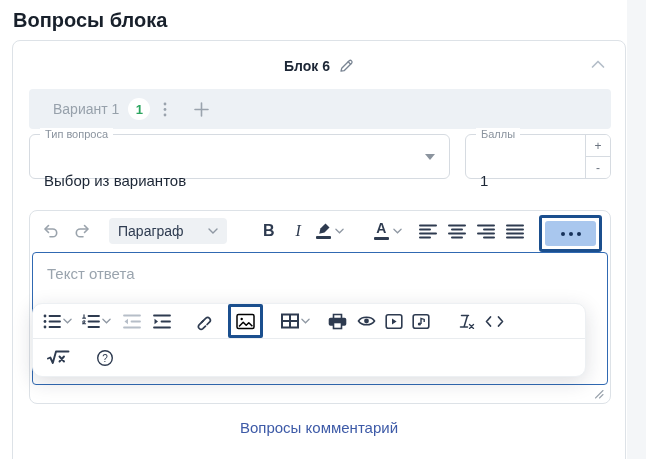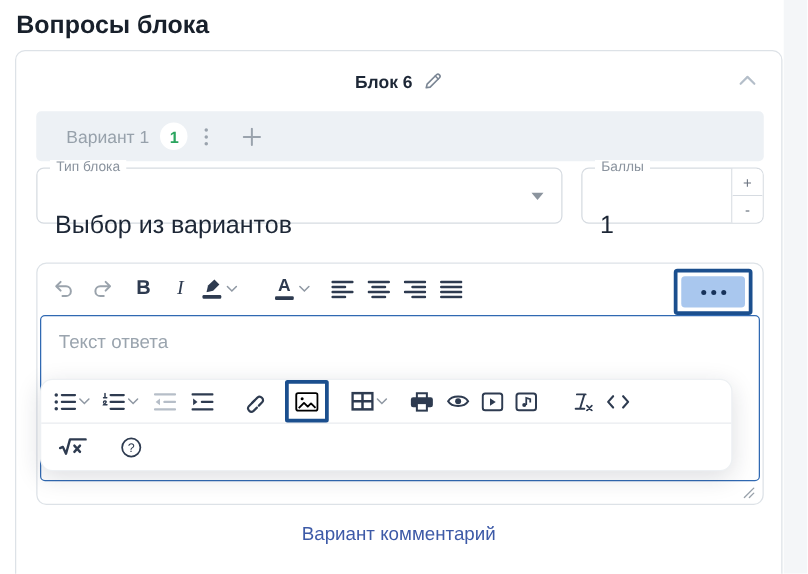--- a/index.html
+++ b/index.html
@@ -37,21 +37,21 @@
   .variant-label{font-size:14px;color:var(--gray);}
   .badge{width:22px;height:22px;border-radius:50%;background:#fff;color:var(--green);font-size:13px;font-weight:700;display:flex;align-items:center;justify-content:center;}
   .kebab{margin-left:13px;color:#9aa3ad;cursor:pointer;}
   .plus{margin-left:27px;color:#9aa3ad;cursor:pointer;}
   
   .form-row{position:absolute;left:16px;right:14px;top:93px;height:45px;display:flex;gap:15px;}
   .field{position:relative;height:45px;border:1px solid var(--field-border);border-radius:6px;background:#fff;display:flex;align-items:center;}
   .select-field{flex:1;cursor:pointer;padding:0 14px;}
   .points-field{width:146px;padding:0 0 0 14px;}
   .float-label{position:absolute;top:-7px;left:10px;background:#fff;padding:0 5px;font-size:11px;color:var(--label);line-height:13px;}
-  .field-value{font-size:20px;color:var(--ink);flex:1;margin-top:48px;}
+  .field-value{font-size:15px;color:var(--ink);flex:1;margin-top:48px;}
   .dropdown-arrow{color:#8b949e;margin-left:8px;}
   .stepper{width:25px;height:100%;border-left:1px solid var(--field-border);display:flex;flex-direction:column;}
   .stepper button{flex:1;border:none;background:#fff;font-size:12px;color:#6b7480;cursor:pointer;font-family:inherit;line-height:1;}
   .stepper button:first-child{border-bottom:1px solid var(--field-border);border-radius:0 5px 0 0;}
   .stepper button:last-child{border-radius:0 0 5px 0;}
   
   .editor{position:absolute;left:16px;right:14px;top:169px;height:194px;border:1px solid var(--border);border-radius:8px;background:#fff;}
   .editor-toolbar{position:relative;height:40px;display:flex;align-items:center;padding:0 12px;}
   .tbtn{display:inline-flex;align-items:center;justify-content:center;background:none;border:none;cursor:pointer;color:var(--icon);padding:0;font-family:inherit;}
   .tbtn.disabled{color:#9aa3ac;}
@@ -131,21 +131,21 @@
       </span>
       <span class="icon plus">
         <svg width="15" height="15" viewBox="0 0 15 15" stroke="currentColor" stroke-width="1.6" stroke-linecap="round">
             <path d="M7.5 1 v13 M1 7.5 h13"></path>
           </svg>
       </span>
     </div>
 
     <div class="form-row">
       <div class="field select-field">
-        <span class="float-label">Тип блока</span>
+        <span class="float-label">Тип вопроса</span>
         <span class="field-value">Выбор из вариантов</span>
         <span class="icon dropdown-arrow">
           <svg width="10" height="6" viewBox="0 0 10 6" fill="currentColor">
               <path d="M0 0 h10 L5 6 z"></path>
             </svg>
         </span>
       </div>
       <div class="field points-field">
         <span class="float-label">Баллы</span>
         <span class="field-value">1</span>
@@ -163,20 +163,28 @@
           <svg width="18" height="18" viewBox="0 0 18 18" fill="none" stroke="currentColor" stroke-width="1.6" stroke-linecap="round" stroke-linejoin="round">
             <path d="M6.5 3.5 L3 7 l3.5 3.5"></path>
               <path d="M3.5 7 h7.3 a3.9 3.9 0 0 1 0 7.8 H8"></path>
           </svg>
         </button>
         <button class="tbtn disabled redo">
           <svg width="18" height="18" viewBox="0 0 18 18" fill="none" stroke="currentColor" stroke-width="1.6" stroke-linecap="round" stroke-linejoin="round">
             <path d="M11.5 3.5 L15 7 l-3.5 3.5"></path>
               <path d="M14.5 7 H7.2 a3.9 3.9 0 0 0 0 7.8 H10"></path>
           </svg>
+        </button>
+        <button class="para-select">
+          <span>Параграф</span>
+          <span class="chev">
+            <svg width="10" height="6" viewBox="0 0 10 6" fill="none" stroke="currentColor" stroke-width="1.4" stroke-linecap="round">
+                <path d="M1 1 l4 4 4-4"></path>
+              </svg>
+          </span>
         </button>
         <button class="tbtn bold-btn">B</button>
         <button class="tbtn italic-btn">I</button>
         <span class="color-group">
           <span class="marker-stack">
             <span class="icon">
               <svg width="15" height="11" viewBox="0 0 15 11" fill="currentColor">
                   <path d="M9.5 0.5 l4 4 -5 5 -5.3 1.2 1.2-5.3 z"></path>
                 </svg>
             </span>
@@ -353,17 +361,17 @@
             <svg width="18" height="18" viewBox="0 0 18 18" fill="none" stroke="currentColor" stroke-width="1.4">
                 <circle cx="9" cy="9" r="7.3"></circle>
                 <text x="9" y="12.6" text-anchor="middle" font-size="10" fill="currentColor" stroke="none" font-family="Liberation Sans, sans-serif">?</text>
               </svg>
           </button>
         </div>
       </div>
     </div>
 
     <div class="comment-row">
-      <a class="comment-link">Вариант комментарий</a>
+      <a class="comment-link">Вопросы комментарий</a>
     </div>
 
   </section>
 </div>
 
 </body></html>

